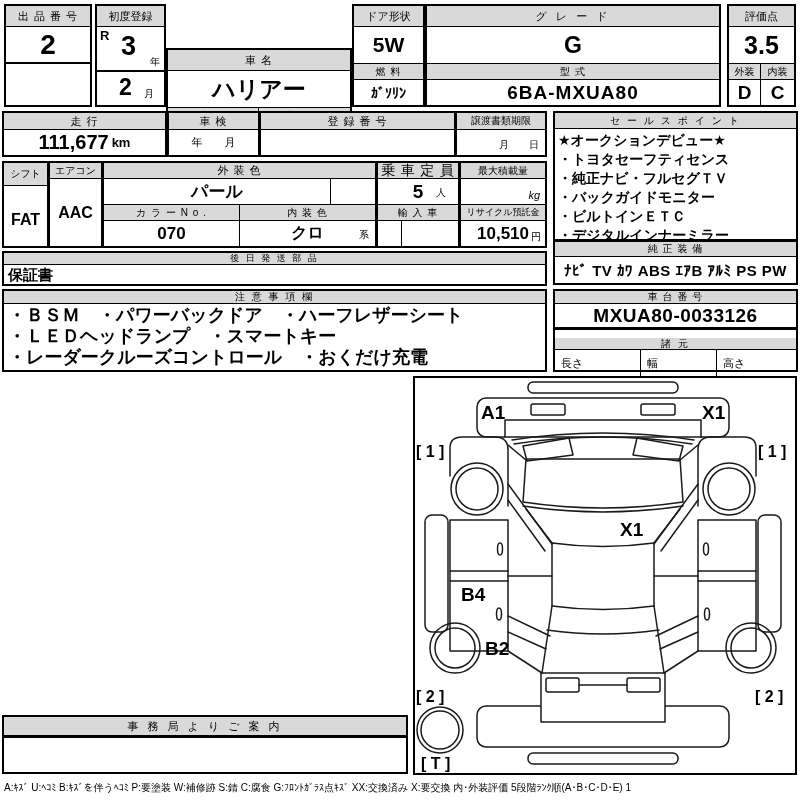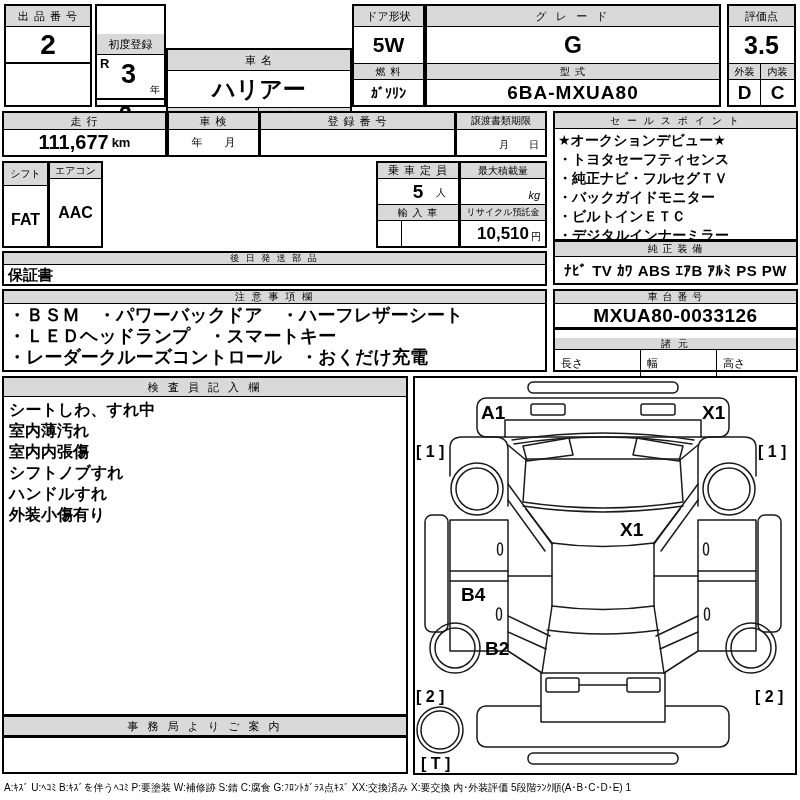--- a/index.html
+++ b/index.html
@@ -23,21 +23,21 @@
 <body>
 
 <div id="sheet">
 
   <div class="box" style="left:4px;top:4px;width:88px;height:103px;">
     <div class="hd" style="height:21px;">出 品 番 号</div>
     <div class="v" style="height:37px;border-bottom:2px solid #000;font-size:28px;">2</div>
   </div>
 
   <div class="box" style="left:95px;top:4px;width:71px;height:103px;">
-    <div class="hd" style="height:21px;letter-spacing:0;margin-top:28px;">初度登録</div>
+    <div class="hd" style="height:21px;letter-spacing:0;">初度登録</div>
     <div class="cell" style="position:relative;height:45px;border-bottom:2px solid #000;">
       <span class="nob" style="left:3px;top:1px;font-size:13px;font-weight:bold;">R</span>
       <span class="nob" style="left:24px;top:4px;font-size:27px;font-weight:bold;">3</span>
       <span class="nob" style="right:4px;bottom:1px;font-size:10px;">年</span>
     </div>
     <div class="cell" style="position:relative;height:33px;">
       <span class="nob" style="left:22px;top:2px;font-size:23px;font-weight:bold;">2</span>
       <span class="nob" style="right:10px;bottom:4px;font-size:10px;">月</span>
     </div>
   </div>
@@ -122,23 +122,41 @@
 
   <div class="box" style="left:2px;top:161px;width:47px;height:87px;">
     <div class="hd" style="height:23px;font-size:10px;letter-spacing:0;">シフト</div>
     <div class="v" style="height:67px;font-size:16px;">FAT</div>
   </div>
   <div class="box" style="left:48px;top:161px;width:55px;height:87px;">
     <div class="hd" style="height:16px;font-size:10px;letter-spacing:0;">エアコン</div>
     <div class="v" style="height:67px;font-size:16px;">AAC</div>
   </div>
 
+  <div class="box" style="left:102px;top:161px;width:275px;height:87px;">
+    <div class="hd" style="height:16px;">外 装 色</div>
+    <div class="row" style="height:26px;border-bottom:1px solid #000;">
+      <div class="v cell" style="width:227px;border-right:1px solid #000;font-size:17px;">パール</div>
+      <div class="cell" style="width:44px;"></div>
+    </div>
+    <div class="row" style="height:16px;">
+      <div class="hd" style="width:136px;height:16px;border-right:1px solid #000;font-size:10px;letter-spacing:1px;">カ ラ ー N o .</div>
+      <div class="hd" style="width:135px;height:16px;font-size:10px;">内 装 色</div>
+    </div>
+    <div class="row" style="height:25px;">
+      <div class="v cell" style="width:136px;border-right:1px solid #000;font-size:17px;">070</div>
+      <div class="v cell" style="width:135px;font-size:16px;position:relative;">
+        <span>クロ</span>
+        <span class="nob" style="right:6px;bottom:4px;font-size:10px;font-weight:normal;">系</span>
+      </div>
+    </div>
+  </div>
 
   <div class="box" style="left:376px;top:161px;width:84px;height:87px;">
-    <div class="hd" style="height:16px;font-size:11px;">乗 車 定 員</div>
+    <div class="hd" style="height:16px;font-size:14px;font-family:Liberation Serif, serif;">乗 車 定 員</div>
     <div class="v" style="height:26px;border-bottom:1px solid #000;font-size:19px;position:relative;">
       <span>5</span>
       <span class="nob" style="right:12px;bottom:4px;font-size:10px;font-weight:normal;">人</span>
     </div>
     <div class="hd" style="height:16px;font-size:10px;">輸 入 車</div>
     <div class="row" style="height:25px;">
       <div class="cell" style="width:24px;border-right:1px solid #000;"></div>
       <div class="cell" style="width:56px;"></div>
     </div>
   </div>
@@ -173,31 +191,20 @@
   </div>
   <div class="box" style="left:553px;top:328px;width:245px;height:44px;">
     <div class="hd" style="height:12px;font-size:10px;letter-spacing:2px;margin-top:8px;">諸 元</div>
     <div class="row" style="height:28px;">
       <div class="cell" style="width:86px;border-right:1px solid #000;font-size:11px;padding:6px 0 0 6px;">長さ</div>
       <div class="cell" style="width:76px;border-right:1px solid #000;font-size:11px;padding:6px 0 0 6px;">幅</div>
       <div class="cell" style="width:79px;font-size:11px;padding:6px 0 0 6px;">高さ</div>
     </div>
   </div>
 
-  <div class="box" style="left:2px;top:376px;width:406px;height:340px;">
-    <div class="hd" style="height:19px;font-size:11px;letter-spacing:3px;">検 査 員 記 入 欄</div>
-    <div class="lines" style="font-size:16px;line-height:21px;padding:2px 5px;">
-      <div>シートしわ、すれ中</div>
-      <div>室内薄汚れ</div>
-      <div>室内内張傷</div>
-      <div>シフトノブすれ</div>
-      <div>ハンドルすれ</div>
-      <div>外装小傷有り</div>
-    </div>
-  </div>
 
   <div class="box hd" style="left:2px;top:715px;width:406px;height:22px;border:2px solid #000;font-size:11px;letter-spacing:3px;">事 務 局 よ り ご 案 内</div>
   <div class="box" style="left:2px;top:736px;width:406px;height:38px;"></div>
 
   <div class="box" style="left:413px;top:376px;width:384px;height:399px;">
     <svg width="380" height="395" viewBox="0 0 380 395">
       <g stroke="#1a1a1a" stroke-width="1.5" fill="none" stroke-linejoin="round" stroke-linecap="round">
 
         <g>
           <rect x="113" y="4" width="150" height="11" rx="5"></rect>

